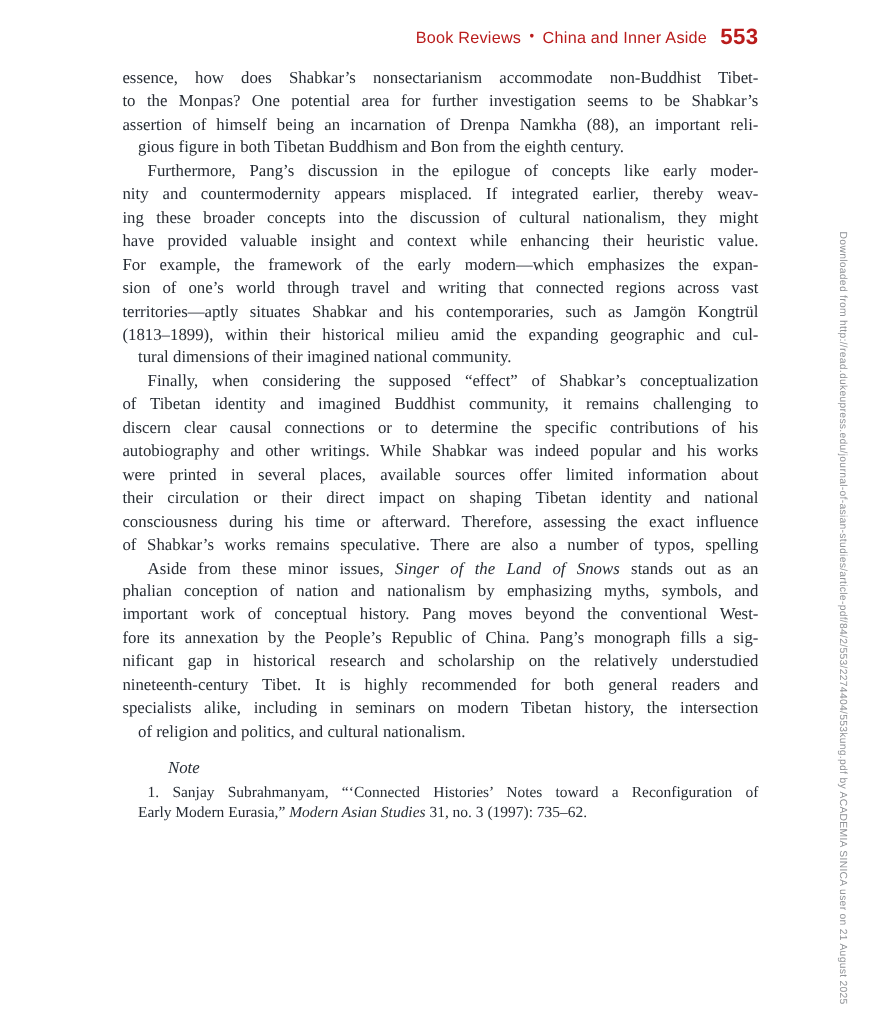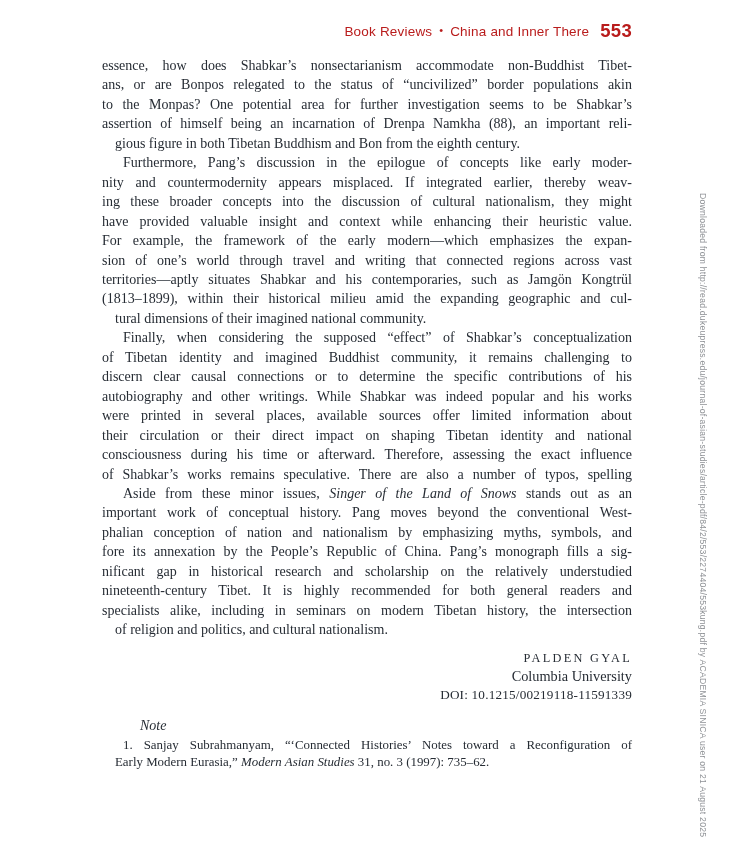--- a/index.html
+++ b/index.html
@@ -67,30 +67,29 @@
   }
 </style>
 </head>
 <body>
 
 <div class="page">
 
   <div class="running-head">
     <span class="rh-text">Book Reviews</span>
     <span class="rh-sep">•</span>
-    <span class="rh-text">China and Inner There</span>
+    <span class="rh-text">China and Inner Aside</span>
     <span class="rh-num">553</span>
   </div>
 
   <div class="content">
 
     <div>
         <div class="para">
           <div class="line"><span>essence, how does Shabkar’s nonsectarianism accommodate non-Buddhist Tibet-</span></div>
-          <div class="line"><span>ans, or are Bonpos relegated to the status of “uncivilized” border populations akin</span></div>
           <div class="line"><span>to the Monpas? One potential area for further investigation seems to be Shabkar’s</span></div>
           <div class="line"><span>assertion of himself being an incarnation of Drenpa Namkha (88), an important reli-</span></div>
           <div class="line end"><span>gious figure in both Tibetan Buddhism and Bon from the eighth century.</span></div>
         </div>
         <div class="para">
           <div class="line ind"><span>Furthermore, Pang’s discussion in the epilogue of concepts like early moder-</span></div>
           <div class="line"><span>nity and countermodernity appears misplaced. If integrated earlier, thereby weav-</span></div>
           <div class="line"><span>ing these broader concepts into the discussion of cultural nationalism, they might</span></div>
           <div class="line"><span>have provided valuable insight and context while enhancing their heuristic value.</span></div>
           <div class="line"><span>For example, the framework of the early modern—which emphasizes the expan-</span></div>
@@ -104,35 +103,30 @@
           <div class="line"><span>of Tibetan identity and imagined Buddhist community, it remains challenging to</span></div>
           <div class="line"><span>discern clear causal connections or to determine the specific contributions of his</span></div>
           <div class="line"><span>autobiography and other writings. While Shabkar was indeed popular and his works</span></div>
           <div class="line"><span>were printed in several places, available sources offer limited information about</span></div>
           <div class="line"><span>their circulation or their direct impact on shaping Tibetan identity and national</span></div>
           <div class="line"><span>consciousness during his time or afterward. Therefore, assessing the exact influence</span></div>
           <div class="line"><span>of Shabkar’s works remains speculative. There are also a number of typos, spelling</span></div>
         </div>
         <div class="para">
           <div class="line ind"><span>Aside from these minor issues, </span><i>Singer of the Land of Snows</i><span> stands out as an</span></div>
+          <div class="line"><span>phalian conception of nation and nationalism by emphasizing myths, symbols, and</span></div>
           <div class="line"><span>important work of conceptual history. Pang moves beyond the conventional West-</span></div>
-          <div class="line"><span>phalian conception of nation and nationalism by emphasizing myths, symbols, and</span></div>
           <div class="line"><span>fore its annexation by the People’s Republic of China. Pang’s monograph fills a sig-</span></div>
           <div class="line"><span>nificant gap in historical research and scholarship on the relatively understudied</span></div>
           <div class="line"><span>nineteenth-century Tibet. It is highly recommended for both general readers and</span></div>
           <div class="line"><span>specialists alike, including in seminars on modern Tibetan history, the intersection</span></div>
           <div class="line end"><span>of religion and politics, and cultural nationalism.</span></div>
         </div>
       </div>
 
-    <div class="signature">
-      <div class="sig-author">PALDEN GYAL</div>
-      <div class="sig-affil">Columbia University</div>
-      <div class="sig-doi">DOI: 10.1215/00219118-11591339</div>
-    </div>
 
     <div class="note-sec">
       <div class="note-head">Note</div>
       <div class="footnote">
           <div class="line ind"><span>1. Sanjay Subrahmanyam, “‘Connected Histories’ Notes toward a Reconfiguration of</span></div>
           <div class="line end"><span>Early Modern Eurasia,” </span><i>Modern Asian Studies</i><span> 31, no. 3 (1997): 735–62.</span></div>
         </div>
     </div>
 
   </div>

